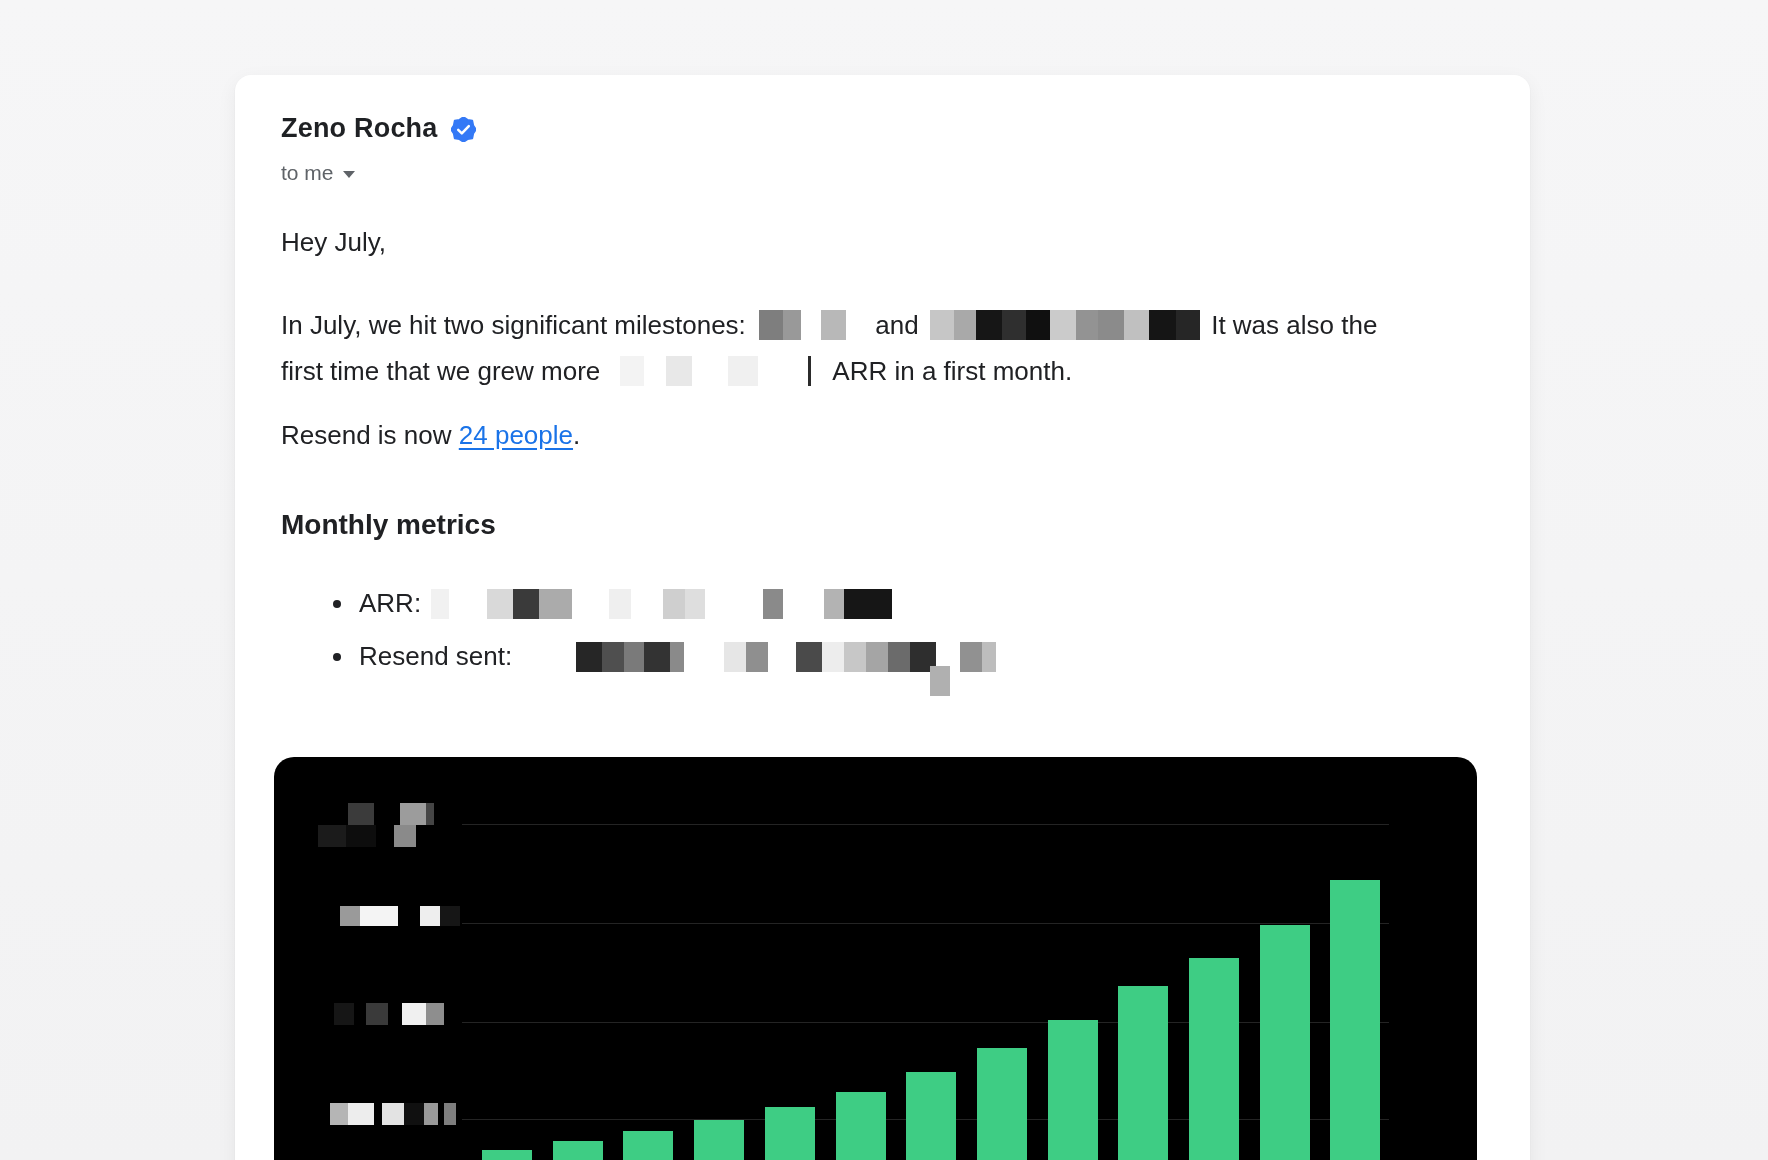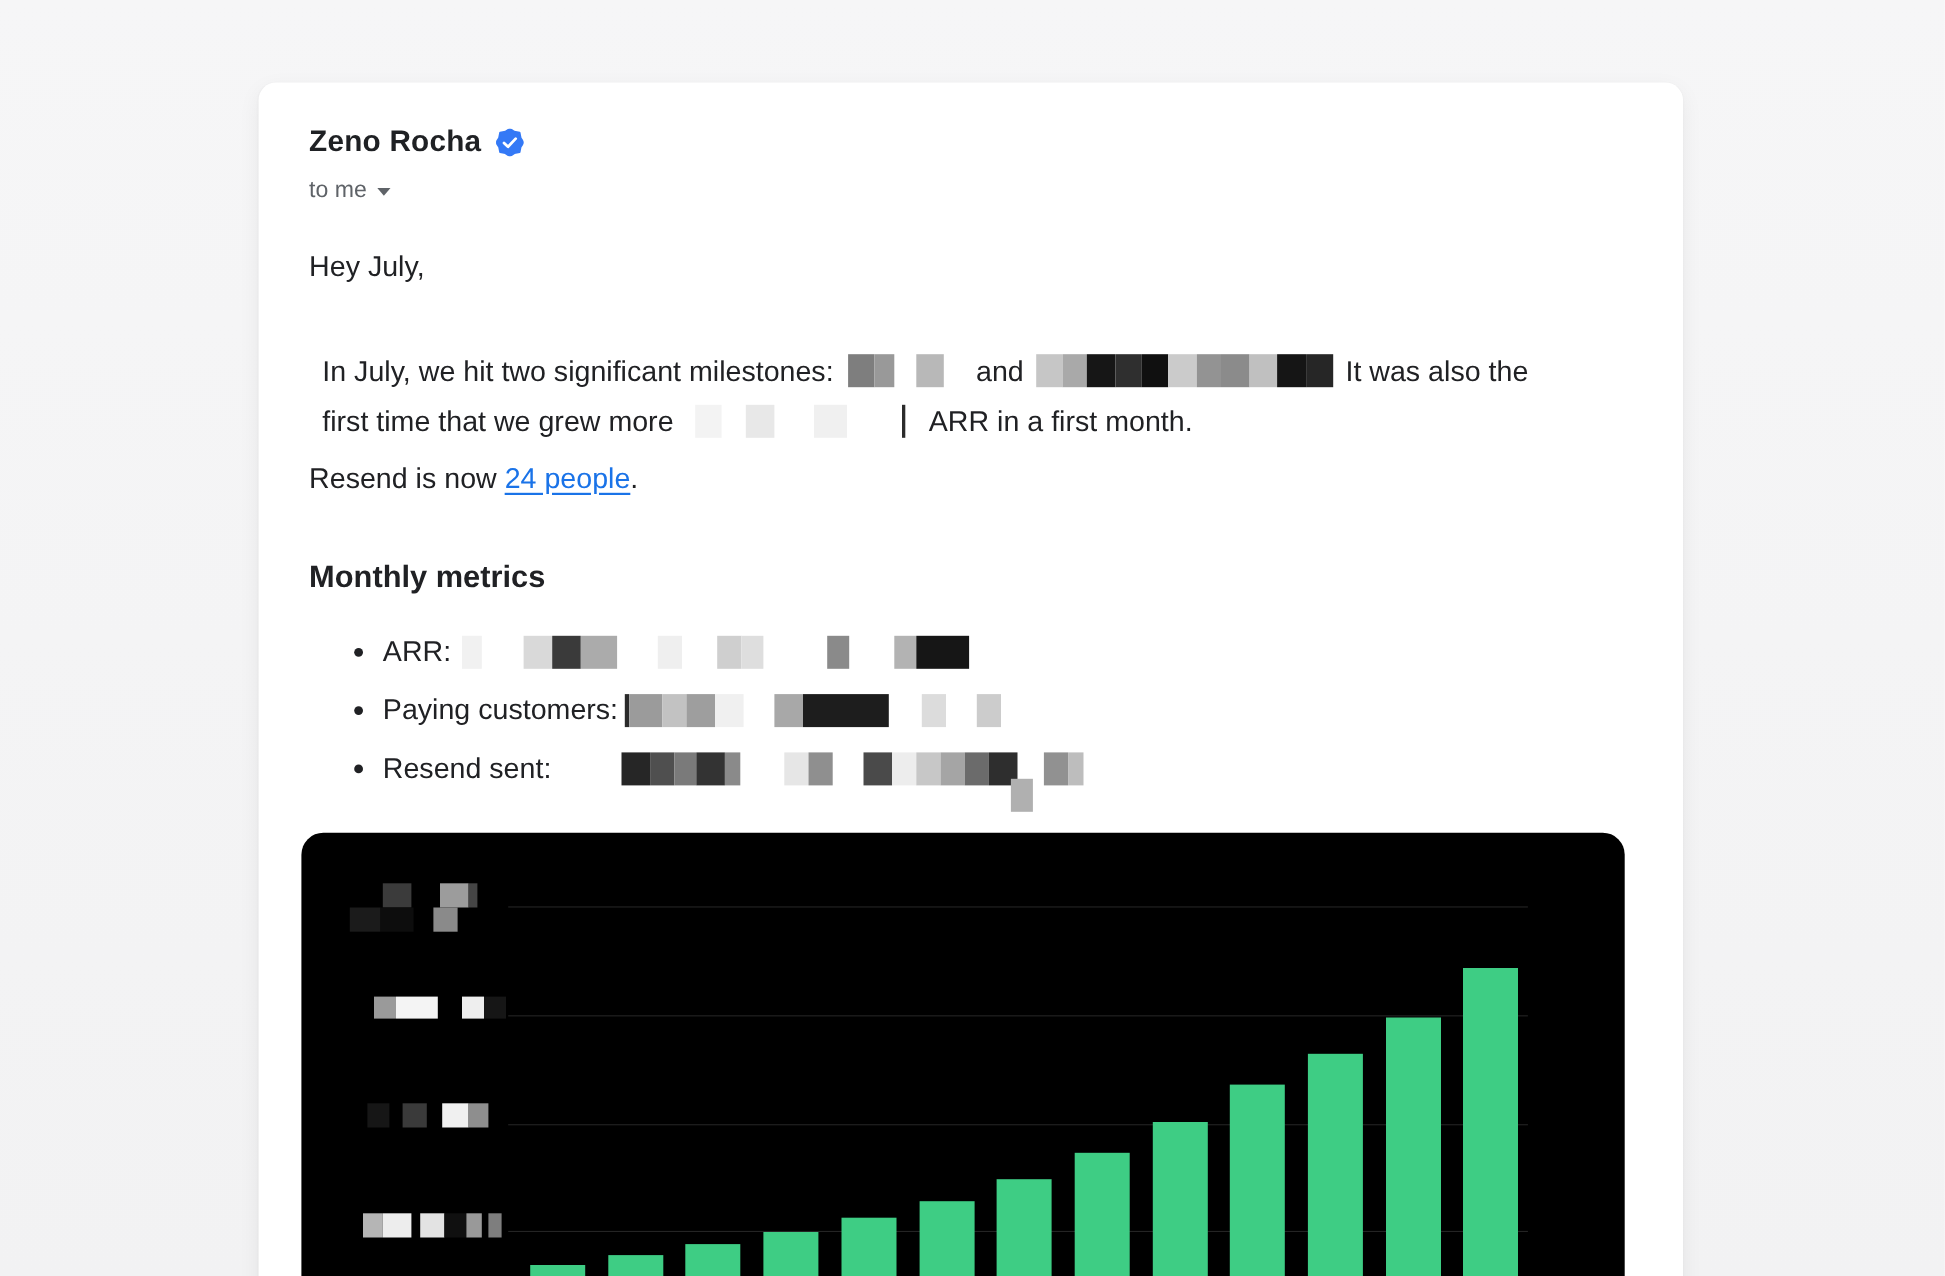--- a/index.html
+++ b/index.html
@@ -24,27 +24,27 @@
   .to-row{
     position:absolute;left:46px;top:86px;display:flex;align-items:center;gap:9px;
     font-size:21px;color:#5f6368;cursor:pointer;
   }
   .caret{
     width:0;height:0;border-left:6px solid transparent;border-right:6px solid transparent;
     border-top:7px solid #5f6368;display:inline-block;margin-top:3px;
   }
   .greeting{position:absolute;left:46px;top:150px;font-size:26px;line-height:34px;margin:0;}
   .para{
-    position:absolute;left:46px;top:227px;width:1218px;margin:12px;
+    position:absolute;left:46px;top:227px;width:1218px;margin:0;
     font-size:26px;line-height:46px;
   }
   .resend-line{position:absolute;left:46px;top:337px;font-size:26px;line-height:46px;margin:0;text-align:right;}
   .resend-line a{color:#1a73e8;text-decoration:underline;text-underline-offset:4px;}
   .metrics-heading{position:absolute;left:46px;top:433px;font-size:28px;font-weight:700;margin:0;line-height:34px;}
-  .metrics-list{position:absolute;left:46px;top:500px;margin:1px;padding:0;list-style:none;width:1100px;}
+  .metrics-list{position:absolute;left:46px;top:500px;margin:12px;padding:0;list-style:none;width:1100px;}
   .metrics-list li{display:flex;align-items:flex-start;height:53px;font-size:26px;line-height:33px;}
   .dot{width:8px;height:8px;border-radius:50%;background:#202124;flex:none;margin:13px 18px 0 40px;}
   .mlabel{flex:none;}
   
   .red{display:inline-flex;align-items:flex-start;vertical-align:-6px;}
   .red .px{display:inline-block;flex:none;}
   .red-a{margin-left:6px;margin-right:22px;}
   .red-b{margin-left:4px;margin-right:4px;}
   .red-g{margin-left:6px;margin-right:16px;}
   li .red{margin-top:2px;}
@@ -131,35 +131,20 @@
           <span class="px" style="width: 22px; height: 30px; background: rgb(239, 239, 239); margin-left: 37px;"></span>
           <span class="px" style="width: 22px; height: 30px; background: rgb(207, 207, 207); margin-left: 32px;"></span>
           <span class="px" style="width: 20px; height: 30px; background: rgb(222, 222, 222);"></span>
           <span class="px" style="width: 20px; height: 30px; background: rgb(138, 138, 138); margin-left: 58px;"></span>
           <span class="px" style="width: 20px; height: 30px; background: rgb(179, 179, 179); margin-left: 41px;"></span>
           <span class="px" style="width: 48px; height: 30px; background: rgb(22, 22, 22);"></span>
         </span>
     </li>
     <li>
       <span class="dot"></span>
-      <span class="mlabel">Paying customers:</span>
-      <span class="red">
-          <span class="px" style="width: 4px; height: 30px; background: rgb(42, 42, 42); margin-left: 6px;"></span>
-          <span class="px" style="width: 30px; height: 30px; background: rgb(155, 155, 155);"></span>
-          <span class="px" style="width: 22px; height: 30px; background: rgb(194, 194, 194);"></span>
-          <span class="px" style="width: 26px; height: 30px; background: rgb(158, 158, 158);"></span>
-          <span class="px" style="width: 26px; height: 30px; background: rgb(240, 240, 240);"></span>
-          <span class="px" style="width: 26px; height: 30px; background: rgb(168, 168, 168); margin-left: 28px;"></span>
-          <span class="px" style="width: 78px; height: 30px; background: rgb(29, 29, 29);"></span>
-          <span class="px" style="width: 22px; height: 30px; background: rgb(220, 220, 220); margin-left: 30px;"></span>
-          <span class="px" style="width: 22px; height: 30px; background: rgb(204, 204, 204); margin-left: 28px;"></span>
-        </span>
-    </li>
-    <li>
-      <span class="dot"></span>
       <span class="mlabel">Resend sent:</span>
       <span class="red">
           <span class="px" style="width: 26px; height: 30px; background: rgb(38, 38, 38); margin-left: 64px;"></span>
           <span class="px" style="width: 22px; height: 30px; background: rgb(79, 79, 79);"></span>
           <span class="px" style="width: 20px; height: 30px; background: rgb(122, 122, 122);"></span>
           <span class="px" style="width: 26px; height: 30px; background: rgb(51, 51, 51);"></span>
           <span class="px" style="width: 14px; height: 30px; background: rgb(138, 138, 138);"></span>
           <span class="px" style="width: 22px; height: 30px; background: rgb(230, 230, 230); margin-left: 40px;"></span>
           <span class="px" style="width: 22px; height: 30px; background: rgb(143, 143, 143);"></span>
           <span class="px" style="width: 26px; height: 30px; background: rgb(74, 74, 74); margin-left: 28px;"></span>

